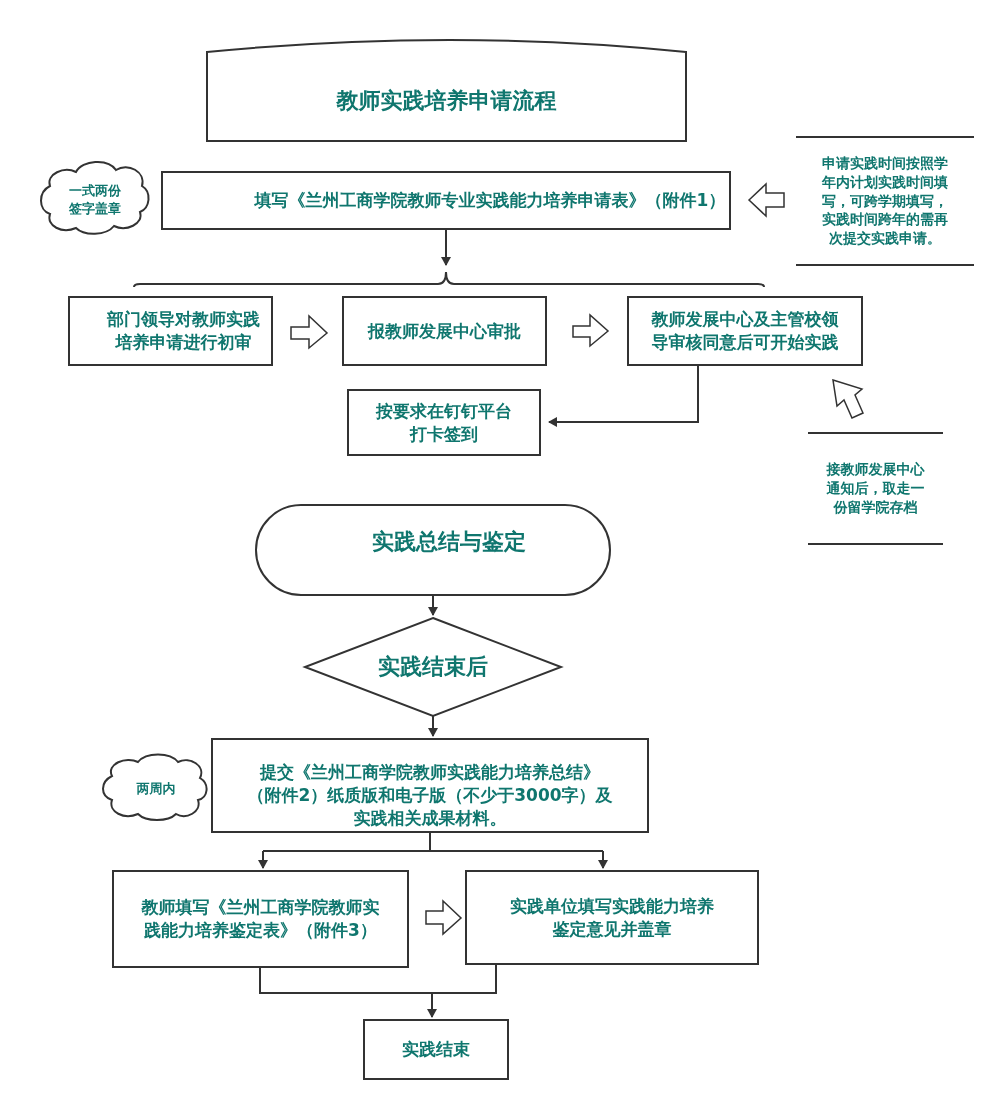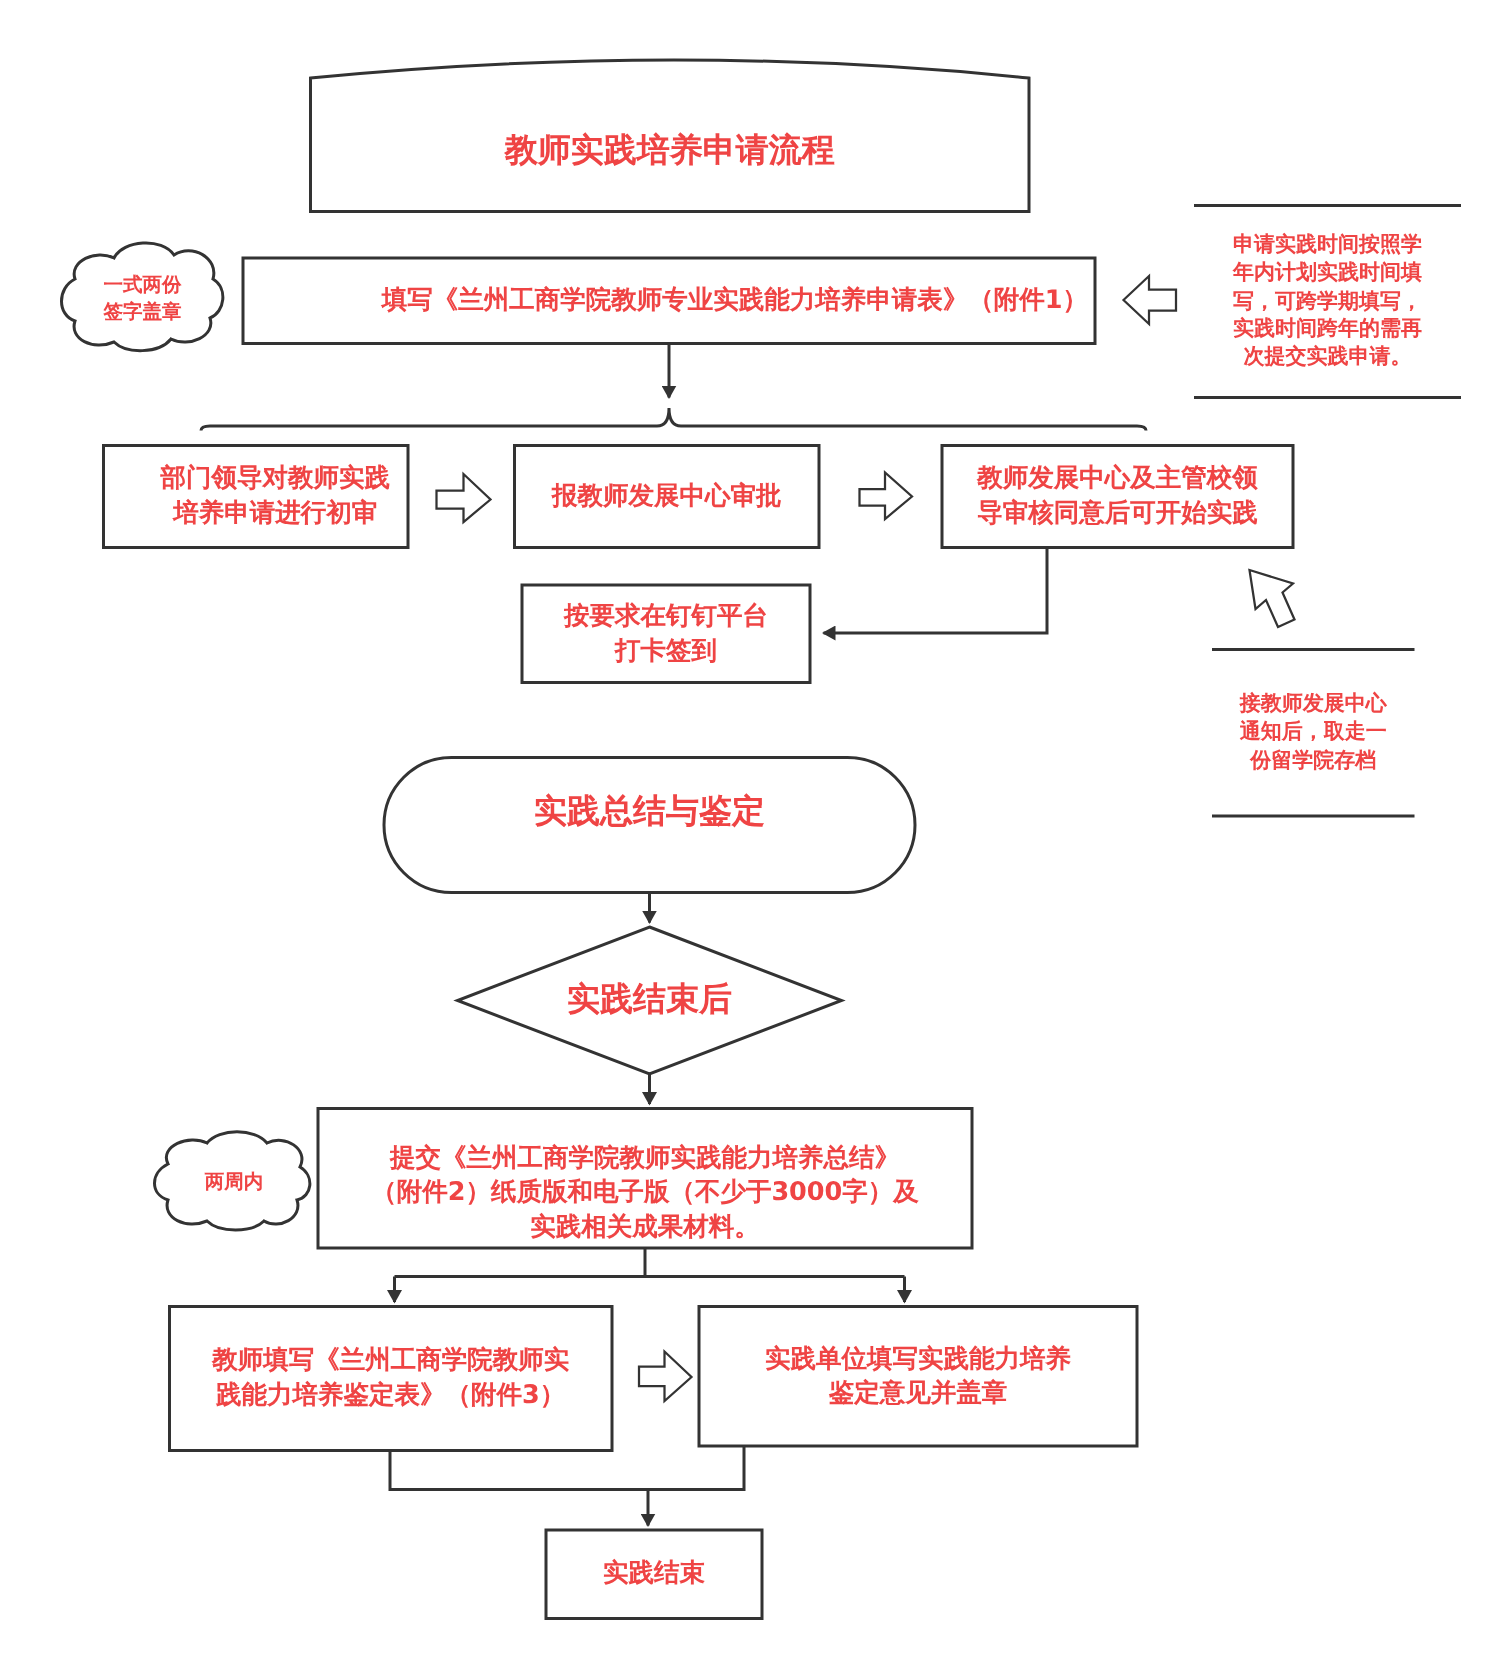--- a/index.html
+++ b/index.html
@@ -1,20 +1,20 @@
 <!DOCTYPE html>
 <html><head>
 <meta charset="utf-8">
 <style>
   html, body { margin:0; padding:0; background:#ffffff; }
   body { width:999px; height:1106px; position:relative; overflow:hidden;
          font-family:"DejaVu Sans", "Liberation Sans", sans-serif; color:#333333; }
   svg#diagram { position:absolute; left:0; top:0; }
   .lbl { position:absolute; display:flex; align-items:center; justify-content:center;
-         text-align:center; font-weight:bold; color:#ef4444; line-height:1.35; white-space:pre-line; }
+         text-align:center; font-weight:bold; color:#0f766e; line-height:1.35; white-space:pre-line; }
   .t-title { font-size:22px; }
   .t-main { font-size:17px; }
   .t-note { font-size:14px; }
   .t-cloud { font-size:13px; }
 </style>
 </head>
 <body>
 
 <svg id="diagram" width="999" height="1106" viewBox="0 0 999 1106" xmlns="http://www.w3.org/2000/svg">
   <defs>
@@ -109,21 +109,21 @@
 <div class="lbl t-main" style="left:628px; top:297px; width:234px; height:68px;">教师发展中心及主管校领
 导审核同意后可开始实践</div>
 
 <div class="lbl t-main" style="left:348px; top:390px; width:192px; height:65px;">按要求在钉钉平台
 打卡签到</div>
 
 <div class="lbl t-note" style="left:808px; top:436px; width:135px; height:105px;">接教师发展中心
 通知后，取走一
 份留学院存档</div>
 
-<div class="lbl t-title" style="left:256px; top:505px; width:354px; height:74px;">实践总结与鉴定</div>
+<div class="lbl t-title" style="left:272px; top:505px; width:354px; height:74px;">实践总结与鉴定</div>
 
 <div class="lbl t-title" style="left:305px; top:618px; width:256px; height:98px;text-align:center;">实践结束后</div>
 
 <div class="lbl t-cloud" style="left:104px; top:760px; width:104px; height:58px;">两周内</div>
 
 <div class="lbl t-main" style="left:212px; top:739px; width:436px; height:113px;">提交《兰州工商学院教师实践能力培养总结》
 （附件2）纸质版和电子版（不少于3000字）及
 实践相关成果材料。</div>
 
 <div class="lbl t-main" style="left:113px; top:871px; width:295px; height:96px;">教师填写《兰州工商学院教师实

